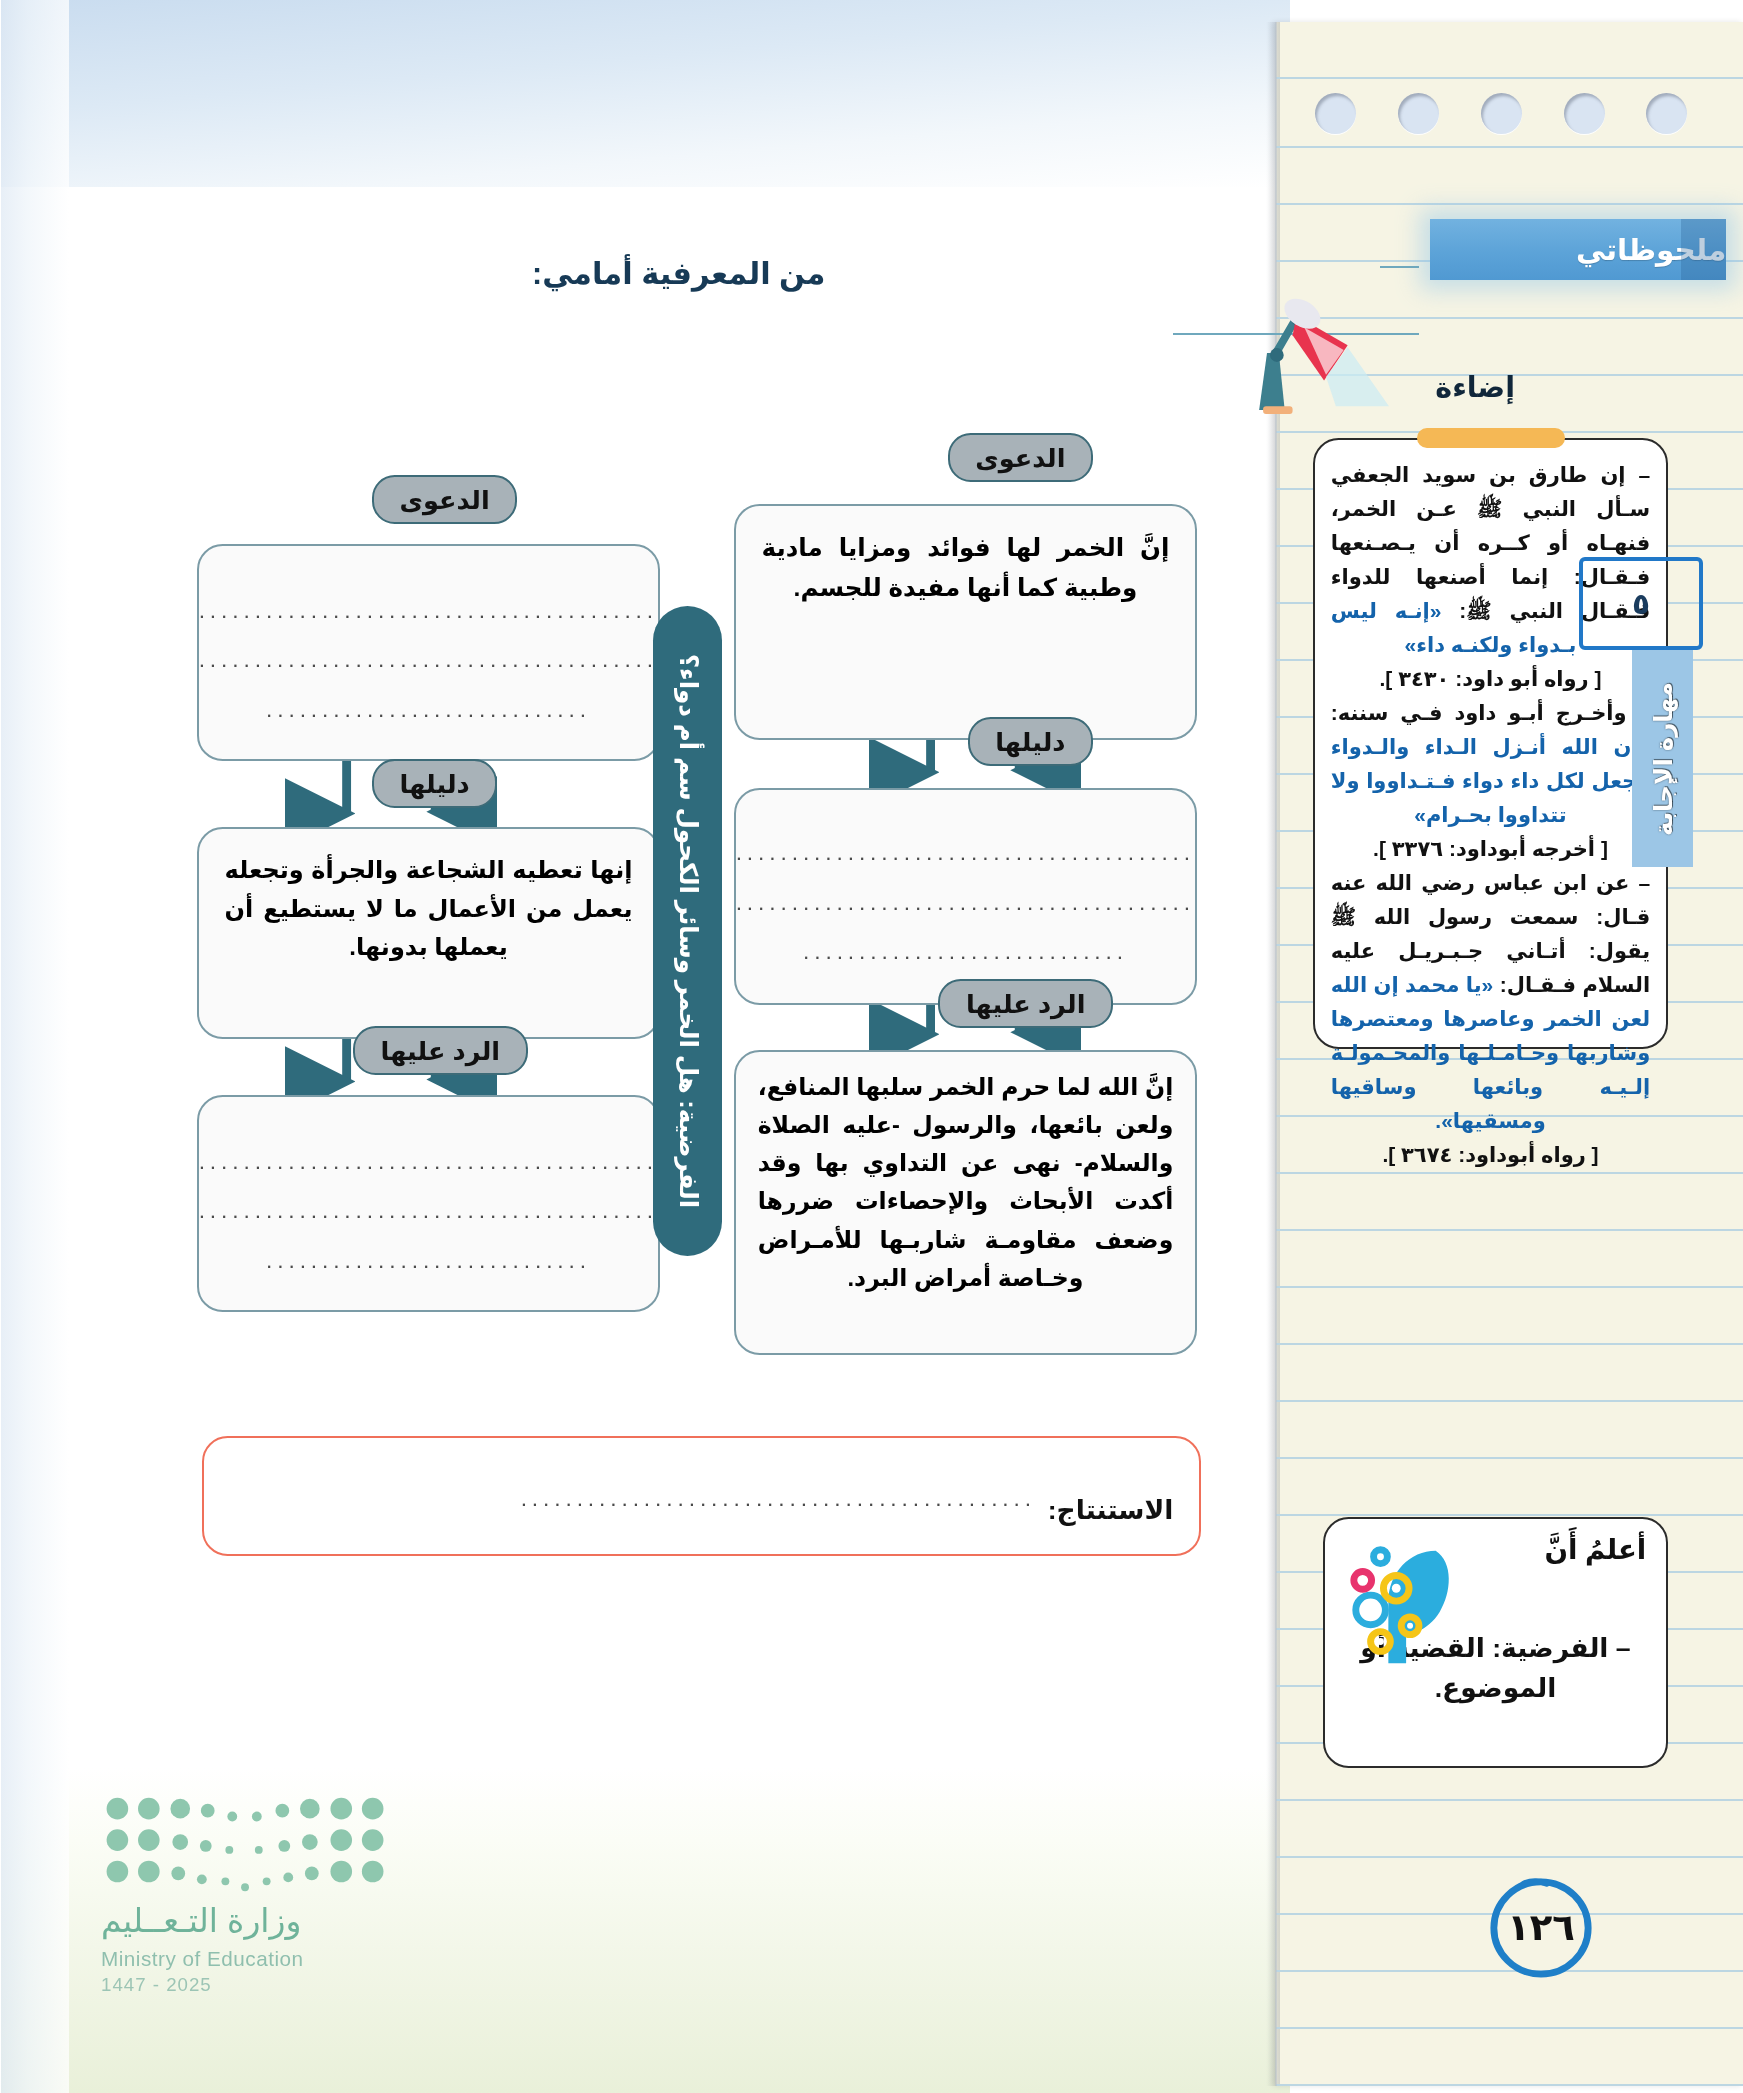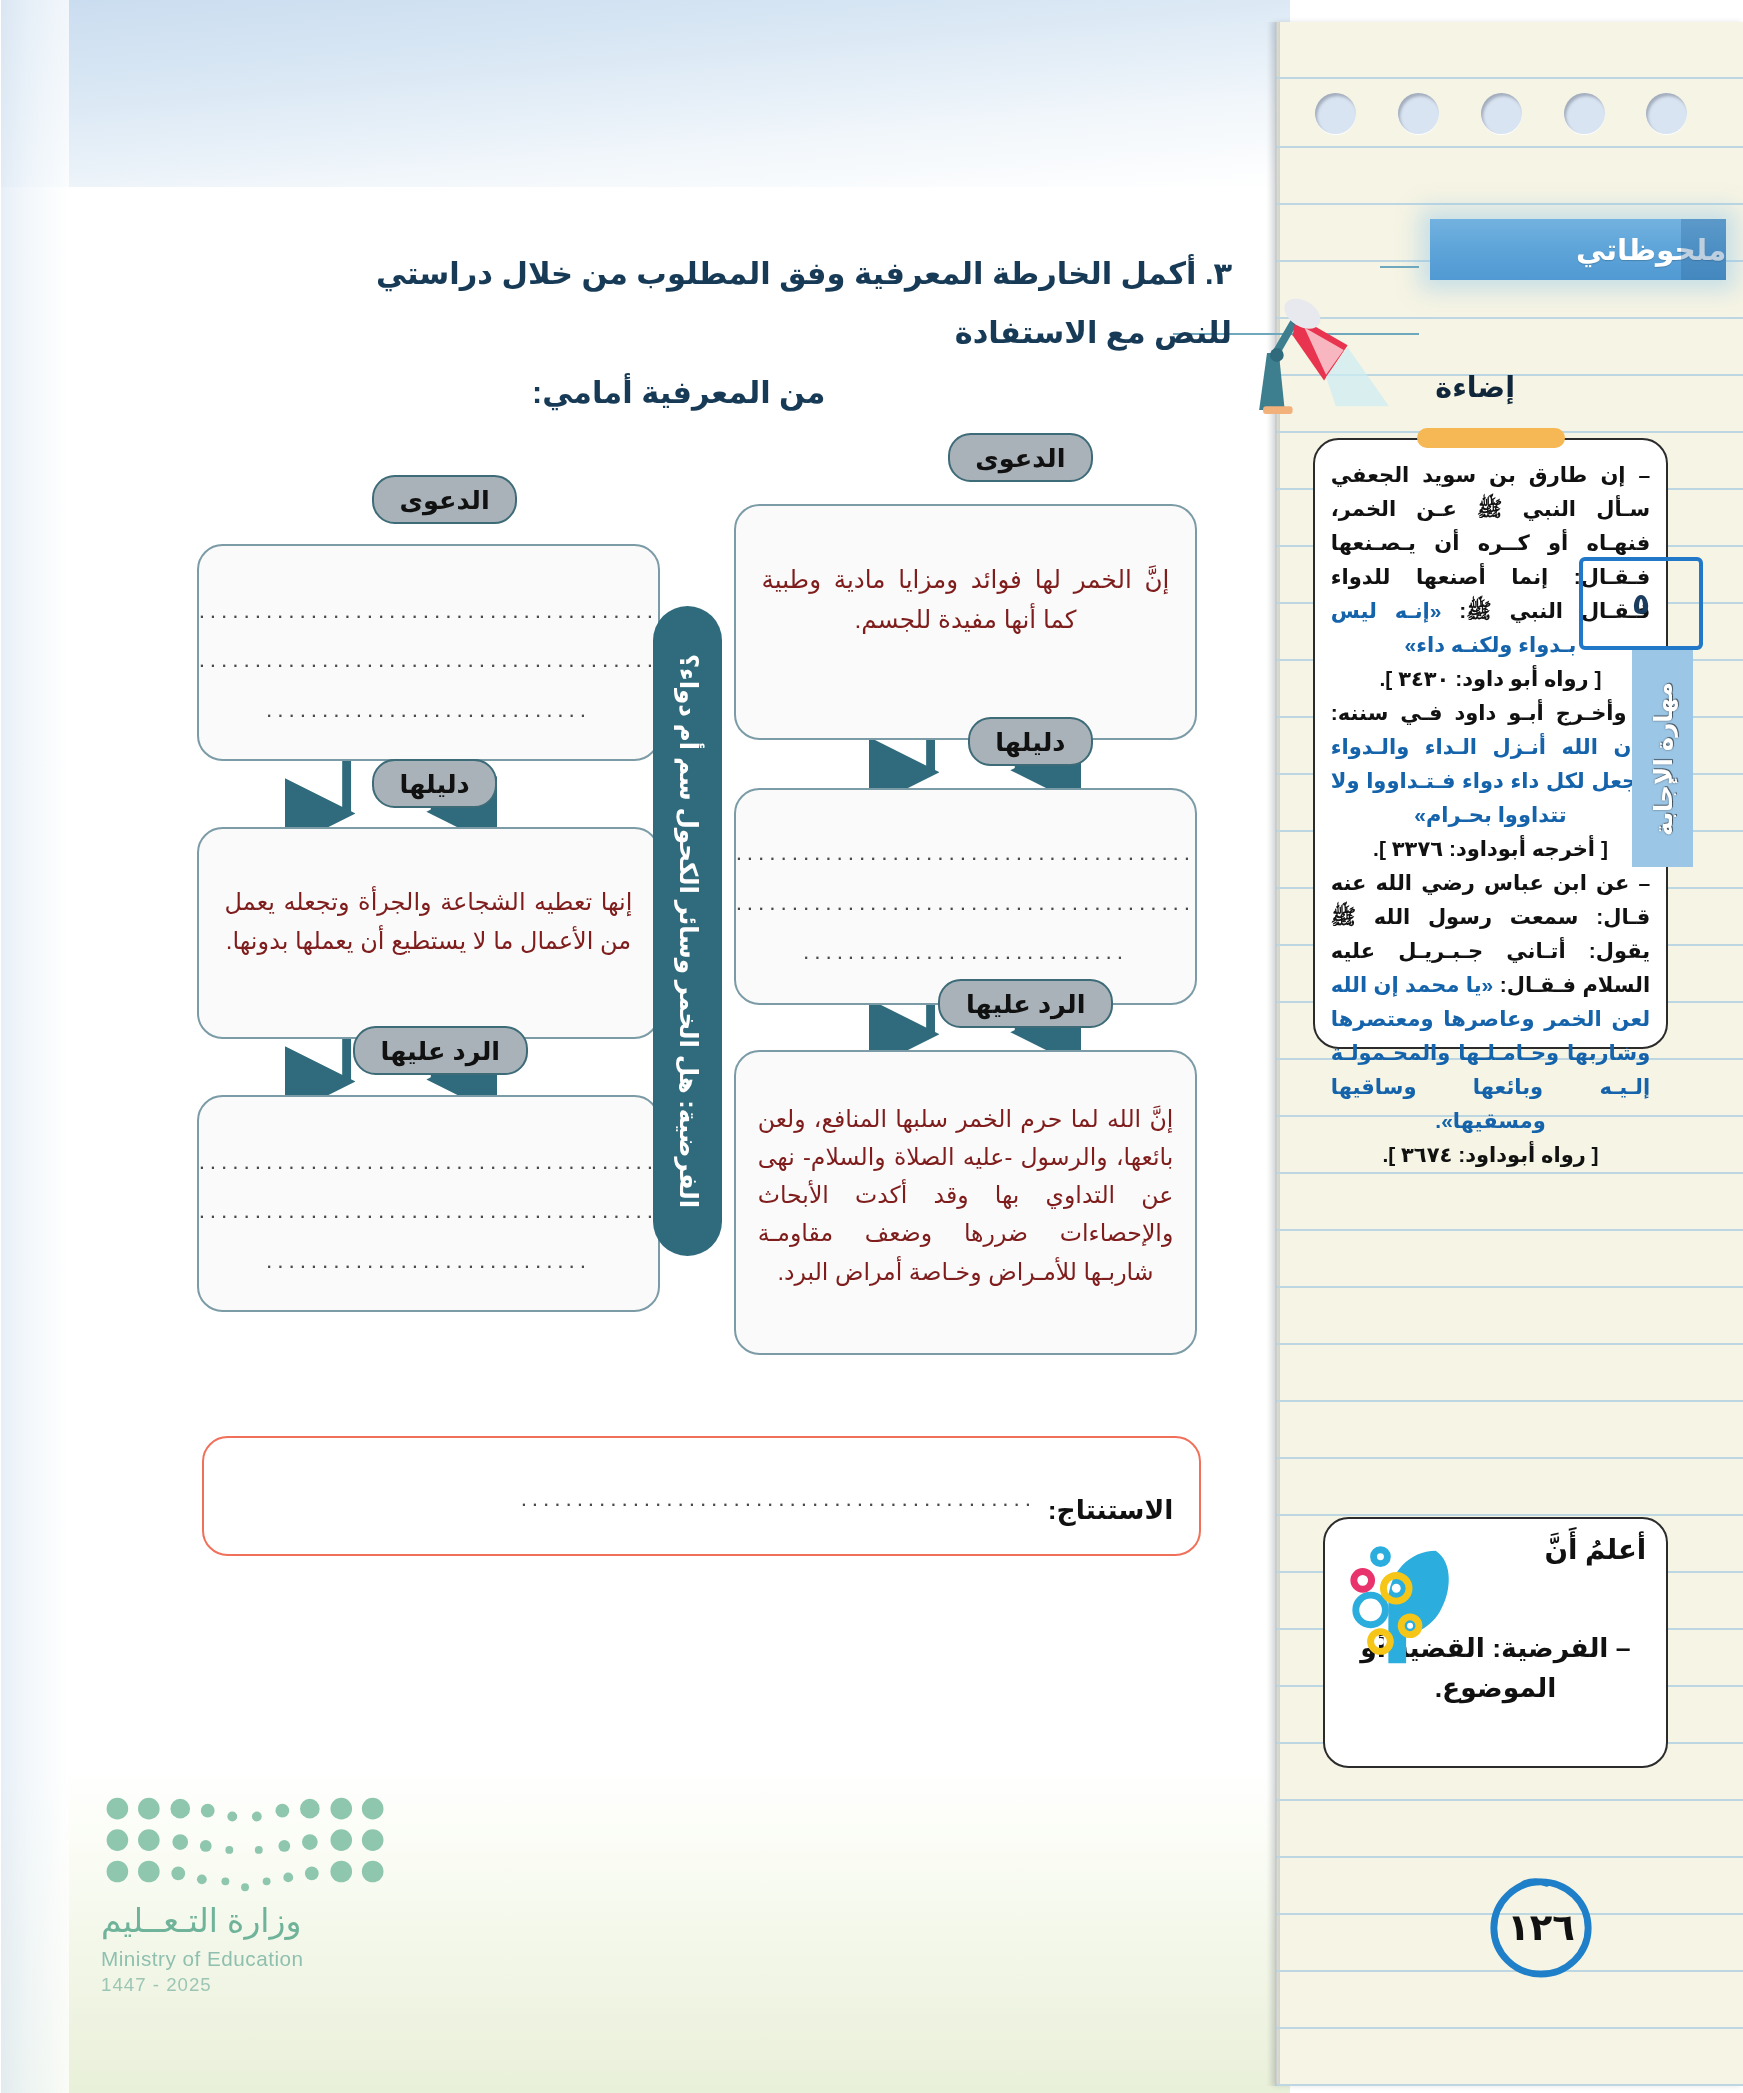--- a/index.html
+++ b/index.html
@@ -172,25 +172,24 @@
     font-family:"Liberation Sans","DejaVu Sans",sans-serif;
     z-index:6;white-space:nowrap;
   }
 
   .card{
     position:absolute;border:2px solid #7b9ba6;border-radius:25.6px;
     background:#fafafa;box-sizing:border-box;
     z-index:4;
   }
   .card .txt{
-    font-size:24.6px;line-height:1.62;font-weight:normal;color:#7f1d1d;
+    font-size:24.6px;line-height:1.62;font-weight:bold;color:#000000;
     text-align:justify;text-align-last:center;direction:rtl;
     font-family:"Liberation Sans","DejaVu Sans",sans-serif;
     padding:21.7px 25.6px;
-    margin-top:32px;
   }
   .card.small .txt{font-size:24px;}
   .card.dense .txt{font-size:23.6px;line-height:1.62;padding:15.8px 21.7px;}
 
   .dots{
     position:absolute;left:0;right:0;
     text-align:center;color:#4a4a4a;letter-spacing:4.9px;font-size:22.7px;
     font-family:"Liberation Sans","DejaVu Sans",sans-serif;
     white-space:nowrap;overflow:hidden;
   }
@@ -322,21 +321,20 @@
 
   <div class="pageno">
     <svg viewBox="0 0 112 112" style="position:absolute;inset:0;">
       <ellipse cx="56" cy="57" rx="48" ry="47" fill="none" stroke="#1f7fc8" stroke-width="7"></ellipse>
       <path d="M38 12 C46 8 56 9 62 12" fill="none" stroke="#1f7fc8" stroke-width="6" stroke-linecap="round"></path>
     </svg>
     <div class="num">١٢٦</div>
   </div>
 
   <div class="heading">
-    <span>٣. أكمل الخارطة المعرفية وفق المطلوب من خلال دراستي للنص مع الاستفادة</span>
     <span class="l2">من المعرفية أمامي:</span>
   </div>
 
   <div class="diagram">
 
     <svg style="position:absolute;left:0;top:0;width:1290px;height:1576px;" viewBox="0 0 1310 1600">
       <defs>
         <marker id="ah" markerWidth="8" markerHeight="8" refX="4" refY="7" orient="auto">
           <path d="M0,0 L8,0 L4,8 Z" fill="#2f6b7c"></path>
         </marker>

